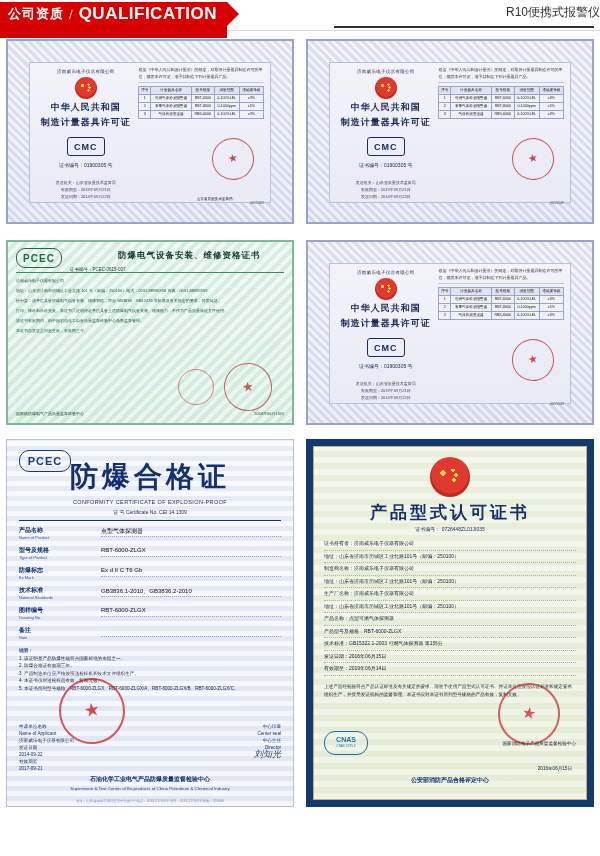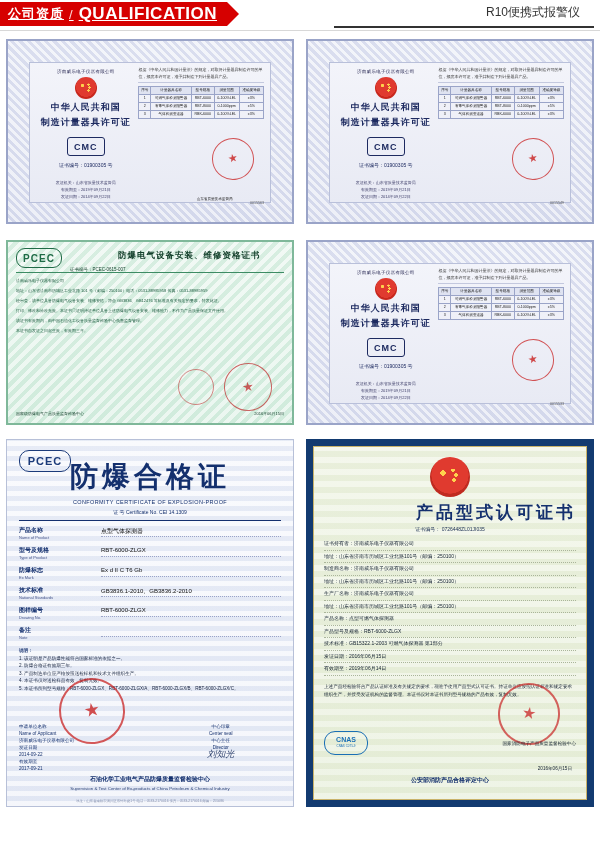--- a/index.html
+++ b/index.html
@@ -14,36 +14,36 @@
 
   
   .header{
     position:relative;height:30px;width:600px;
     border-bottom:1px solid #d8d8d8;
   }
   .hdr-tag{
     position:absolute;left:0;top:2px;
     height:24px;display:flex;align-items:center;
     background:#d60000;color:#fff;
-    padding:0 10px 0 8px;
-    font-size:13px;font-weight:bold;letter-spacing:1px;text-decoration:underline;
+    padding:0 10px 12px 8px;
+    font-size:13px;font-weight:bold;letter-spacing:1px;
   }
   .hdr-tag .slash{
     color:#ffd9d9;margin:0 5px;font-weight:normal;
   }
   .hdr-tag .en{
     color:#ffffff;font-size:17px;font-weight:bold;letter-spacing:.5px;
   }
   .hdr-tag:after{
     content:"";position:absolute;right:-12px;top:0;
     width:0;height:0;border-top:12px solid transparent;
     border-bottom:12px solid transparent;border-left:12px solid #d60000;
   }
   .hdr-right{
-    position:absolute;right:20px;top:4px;
+    position:absolute;right:0;top:4px;
     font-size:12px;color:#333;
   }
   .hdr-rule{
     position:absolute;right:6px;top:26px;width:260px;height:2px;background:#333;
   }
 
   
   .grid{
     position:absolute;left:0;top:31px;width:600px;
     display:flex;flex-wrap:wrap;
@@ -267,21 +267,21 @@
   .t-emblem:after{
     content:"";position:absolute;left:50%;top:50%;width:20px;height:16px;
     transform:translate(-50%,-50%);
     background:
       radial-gradient(circle at 3px 4px,#ffd24d 0 2.6px,transparent 2.7px),
       radial-gradient(circle at 13px 1px,#ffd24d 0 1.6px,transparent 1.7px),
       radial-gradient(circle at 16px 6px,#ffd24d 0 1.6px,transparent 1.7px),
       radial-gradient(circle at 14px 11px,#ffd24d 0 1.6px,transparent 1.7px);
   }
   .t-title{
-    text-align:right;font-size:17px;font-weight:bold;color:#14306e;letter-spacing:3px;
+    text-align:center;font-size:17px;font-weight:bold;color:#14306e;letter-spacing:3px;
     margin:4px 0 2px 0;
   }
   .t-no{text-align:center;font-size:5px;color:#1b2f52;margin-bottom:6px;}
   .t-lines{font-size:5px;line-height:9.5px;color:#12202f;}
   .t-lines div{border-bottom:.5px dotted #aab59a;padding:1px 0;}
   .t-para{font-size:4.6px;line-height:8px;margin-top:7px;color:#12202f;}
   .t-marks{
     position:absolute;left:10px;right:10px;bottom:44px;
     display:flex;align-items:center;justify-content:space-between;
   }
@@ -590,21 +590,21 @@
         <div class="ex-bottom">
           <div class="col">
             <div>申请单位名称</div>
             <div>Name of Applicant</div>
             <div>济南威乐电子仪器有限公司</div>
             <div>发证日期</div>
             <div>2014-09-22</div>
             <div>有效期至</div>
             <div>2017-09-21</div>
           </div>
-          <div class="col" style="text-align:center">
+          <div class="col" style="text-align:right">
             <div>中心印章</div>
             <div>Center seal</div>
             <div>中心主任</div>
             <div>Director</div>
             <div class="sig">刘知光</div>
           </div>
         </div>
 
         <div class="ex-foot">
           <span>石油化学工业电气产品防爆质量监督检验中心</span>

